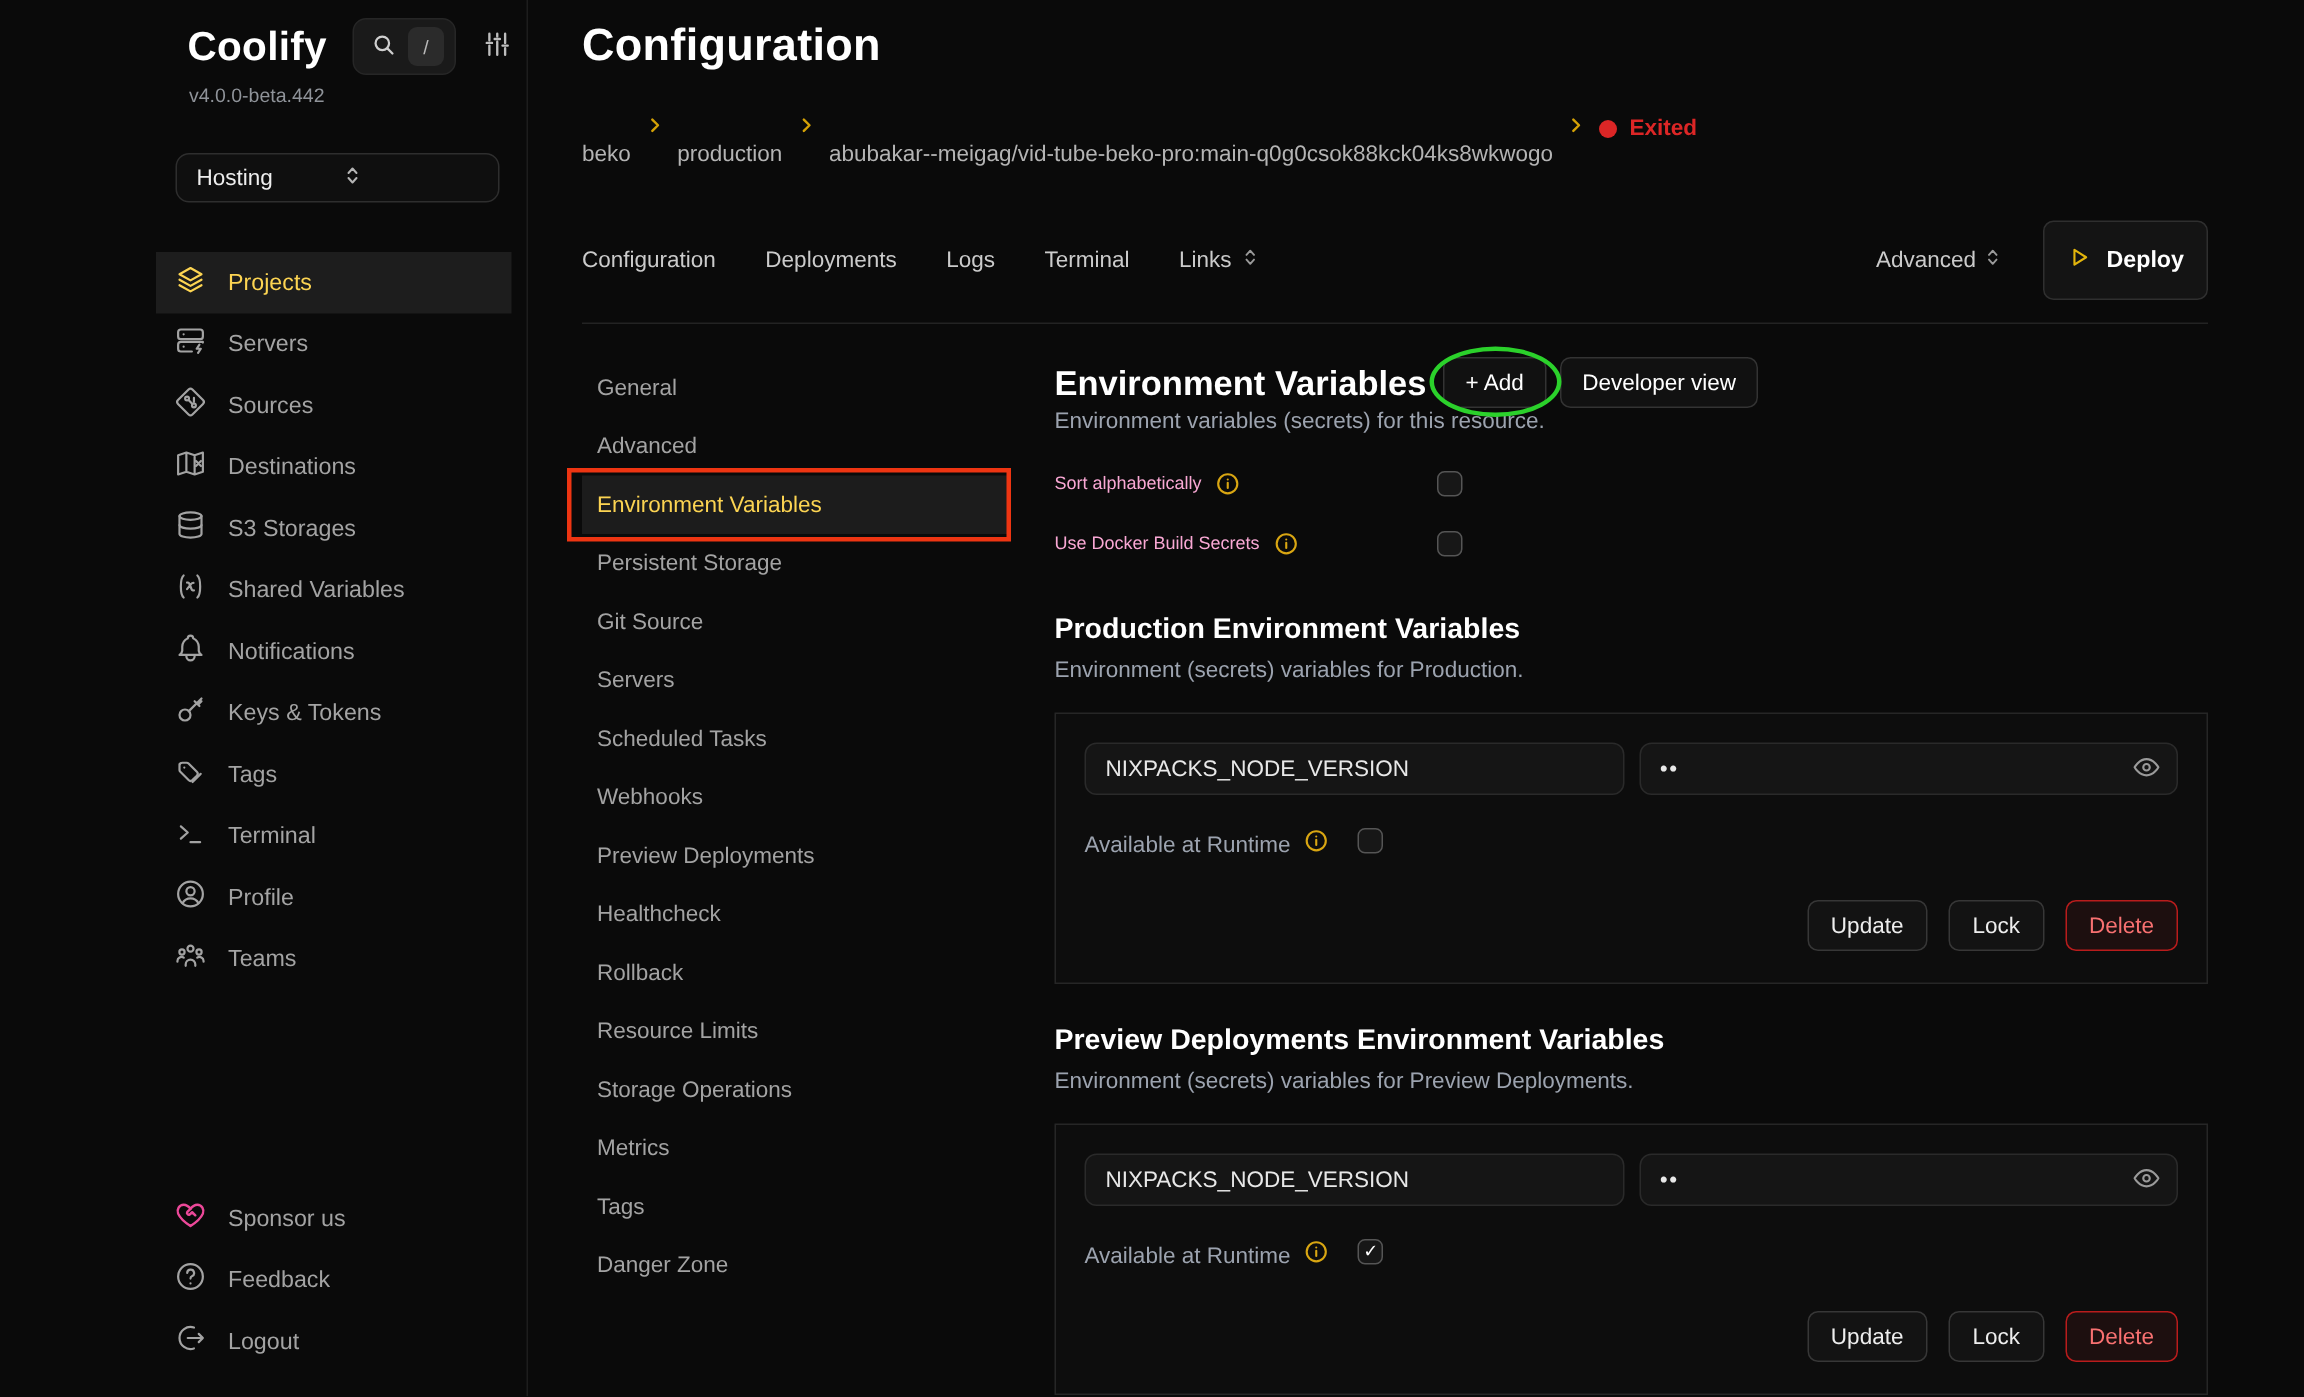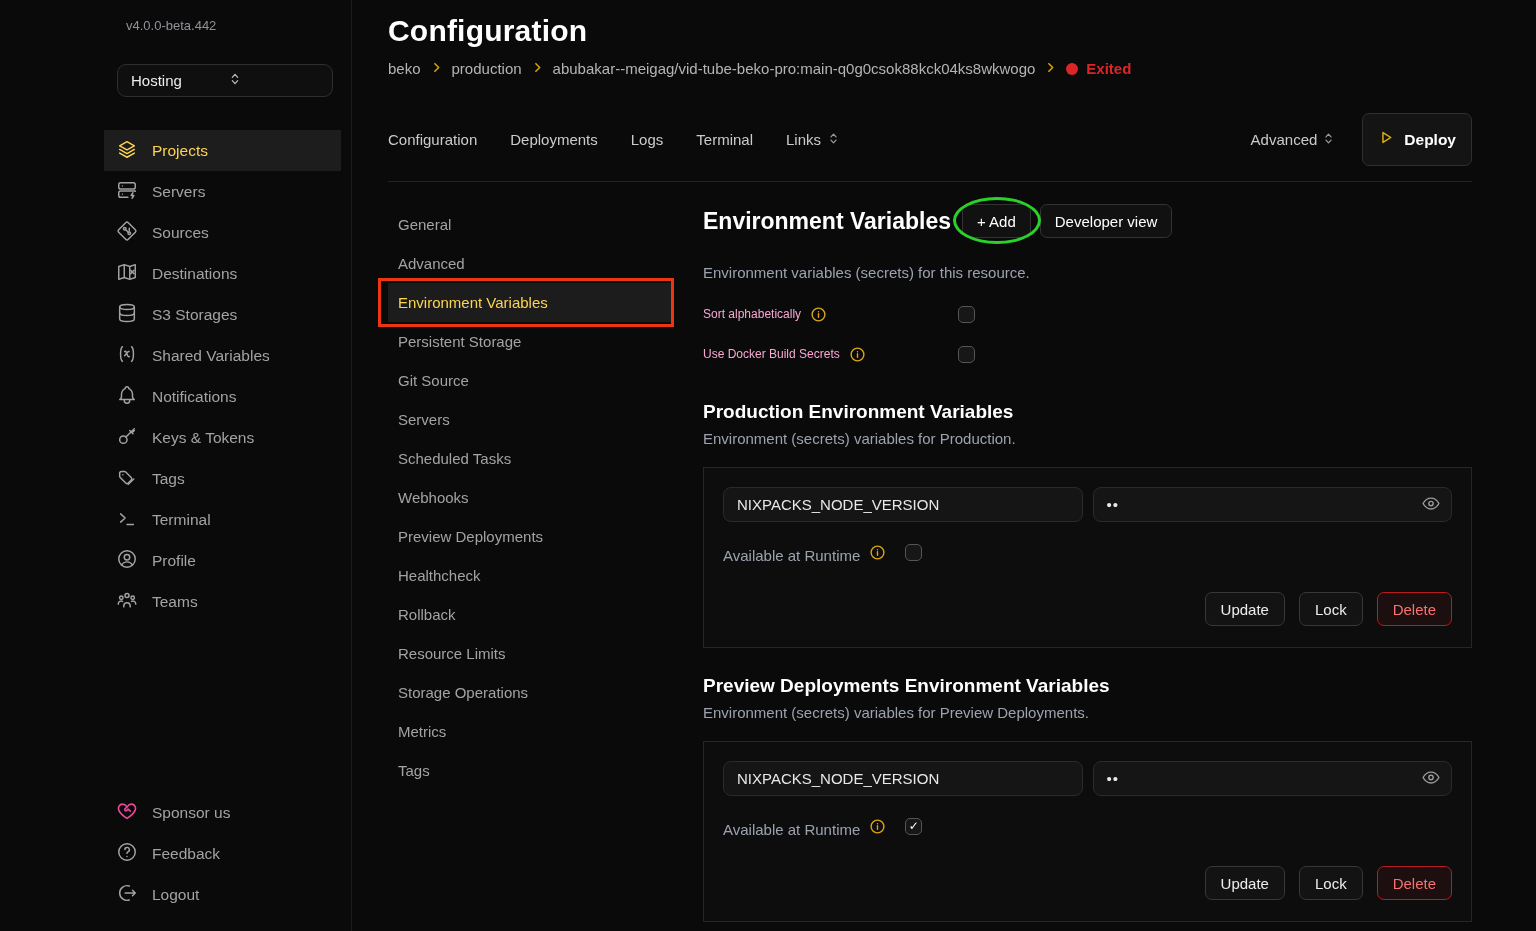--- a/index.html
+++ b/index.html
@@ -26,21 +26,21 @@
     padding-left:12px; margin-left:-11px; cursor:pointer; border-radius:0; }
   .nav-item svg { flex:0 0 auto; }
   .nav-item.active { background:#1d1d1d; color:#fcd452; }
   .nav-bottom { margin-top:auto; display:flex; flex-direction:column; }
   .pink { color:#ec4899 !important; }
 
   
   .content { flex:1; padding:14px 64px 0 36px; display:flex; flex-direction:column; }
   h1 { font-size:30px; font-weight:700; color:#fff; letter-spacing:.2px; }
   .breadcrumb { display:flex; align-items:center; gap:9px; margin-top:12px; font-size:15px; color:#b4b4b4; }
-  .crumb { cursor:pointer; }
+  .crumb { cursor:pointer;margin-top:34px; }
   .crumb-status { display:flex; align-items:center; gap:8px; font-weight:700; color:#dc2626; }
   .status-dot { width:12px; height:12px; border-radius:50%; background:#dc2626; }
 
   .tabs-row { display:flex; align-items:center; margin-top:36px; }
   .tabs { display:flex; align-items:center; gap:33px; }
   .tab { font-size:15px; color:#cbcbcb; cursor:pointer; display:flex; align-items:center; gap:5px; }
   .tabs-right { margin-left:auto; display:flex; align-items:center; gap:26px; }
   .advanced-sel { display:flex; align-items:center; gap:4px; font-size:15px; color:#cbcbcb; cursor:pointer; }
   .deploy-btn { display:flex; align-items:center; gap:9px; height:53px; padding:0 15px;
     background:#141414; border:1px solid #2f2f2f; border-radius:7px; color:#fff; font-size:15.5px;
@@ -59,21 +59,21 @@
   
   .main-col { flex:1; padding:22px 0 0 31px; }
   .h2-row { display:flex; align-items:center; gap:9px; }
   h2 { font-size:23px; font-weight:700; color:#fff; margin-right:2px; }
   .sm-btn { height:34px; padding:0 14px; background:#111; border:1px solid #333; border-radius:7px;
     color:#fff; font-size:15px; cursor:pointer; }
   .add-wrap { position:relative; }
   .ann-ellipse { position:absolute; left:-9px; right:-10px; top:-7px; bottom:-6px;
     border:3px solid #2bd12b; border-radius:50%; pointer-events:none; }
   .muted { color:#9ca3af; font-size:15px; }
-  .subtitle { margin-top:26px; }
+  .subtitle { margin-top:0; }
   .toggles { margin-top:13px; }
   .toggle-row { display:flex; align-items:center; height:40px; }
   .toggle-label { display:flex; align-items:center; gap:9px; width:255px; color:#f9a8d4; font-size:12px; }
   .info-ic { color:#d9a612; display:flex; }
   .checkbox { width:17px; height:17px; border:1px solid #555; border-radius:5px; background:#171717;
     display:flex; align-items:center; justify-content:center; cursor:pointer; }
   .checkbox .mark { display:none; color:#fff; font-size:12px; font-weight:700; line-height:1; }
   .checkbox.checked .mark { display:block; }
 
   .section { margin-top:27px; }
@@ -93,20 +93,39 @@
   .act-btn { height:34px; padding:0 15px; background:#131313; border:1px solid #373737; border-radius:7px;
     color:#ededed; font-size:15px; cursor:pointer; }
   .act-btn.danger { border:1px solid #b91c1c; color:#f87171; background:rgba(127,29,29,.14); }
 </style>
 </head>
 <body>
 
 <div class="app">
 
   <aside class="sidebar">
+    <div class="logo-row">
+      <div class="logo">Coolify</div>
+      <button class="search-btn">
+        <span class="ic">
+          <svg width="18" height="18" viewBox="0 0 24 24" fill="none" stroke="#cfcfcf" stroke-width="2" stroke-linecap="round">
+              <circle cx="10.5" cy="10.5" r="6"></circle>
+              <path d="M15 15l4.5 4.5"></path>
+            </svg>
+        </span>
+        <span class="slash">/</span>
+      </button>
+      <button class="sliders-btn">
+        <span>
+          <svg width="21" height="21" viewBox="0 0 24 24" fill="none" stroke="currentColor" stroke-width="1.8" stroke-linecap="round">
+              <path d="M6 4v5M6 13v7M12 4v2M12 10v10M18 4v7M18 15v5M4 11h4M10 8h4M16 13h4"></path>
+            </svg>
+        </span>
+      </button>
+    </div>
     <div class="version">v4.0.0-beta.442</div>
 
     <div class="team-select">
       <span>Hosting</span>
       <span>
         <svg width="16" height="16" viewBox="0 0 24 24" fill="none" stroke="#b5b5b5" stroke-width="2" stroke-linecap="round" stroke-linejoin="round">
             <path d="M8 9.5 12 5l4 4.5M8 14.5l4 4.5 4-4.5"></path>
           </svg>
       </span>
     </div>
@@ -292,20 +311,21 @@
         <div class="subnav-item">Servers</div>
         <div class="subnav-item">Scheduled Tasks</div>
         <div class="subnav-item">Webhooks</div>
         <div class="subnav-item">Preview Deployments</div>
         <div class="subnav-item">Healthcheck</div>
         <div class="subnav-item">Rollback</div>
         <div class="subnav-item">Resource Limits</div>
         <div class="subnav-item">Storage Operations</div>
         <div class="subnav-item">Metrics</div>
         <div class="subnav-item">Tags</div>
+        <div class="subnav-item">Danger Zone</div>
       </div>
 
       <div class="main-col">
         <div class="h2-row">
           <h2>Environment Variables</h2>
           <div class="add-wrap">
             <button class="sm-btn">+ Add</button>
             <div class="ann-ellipse"></div>
           </div>
           <button class="sm-btn">Developer view</button>

